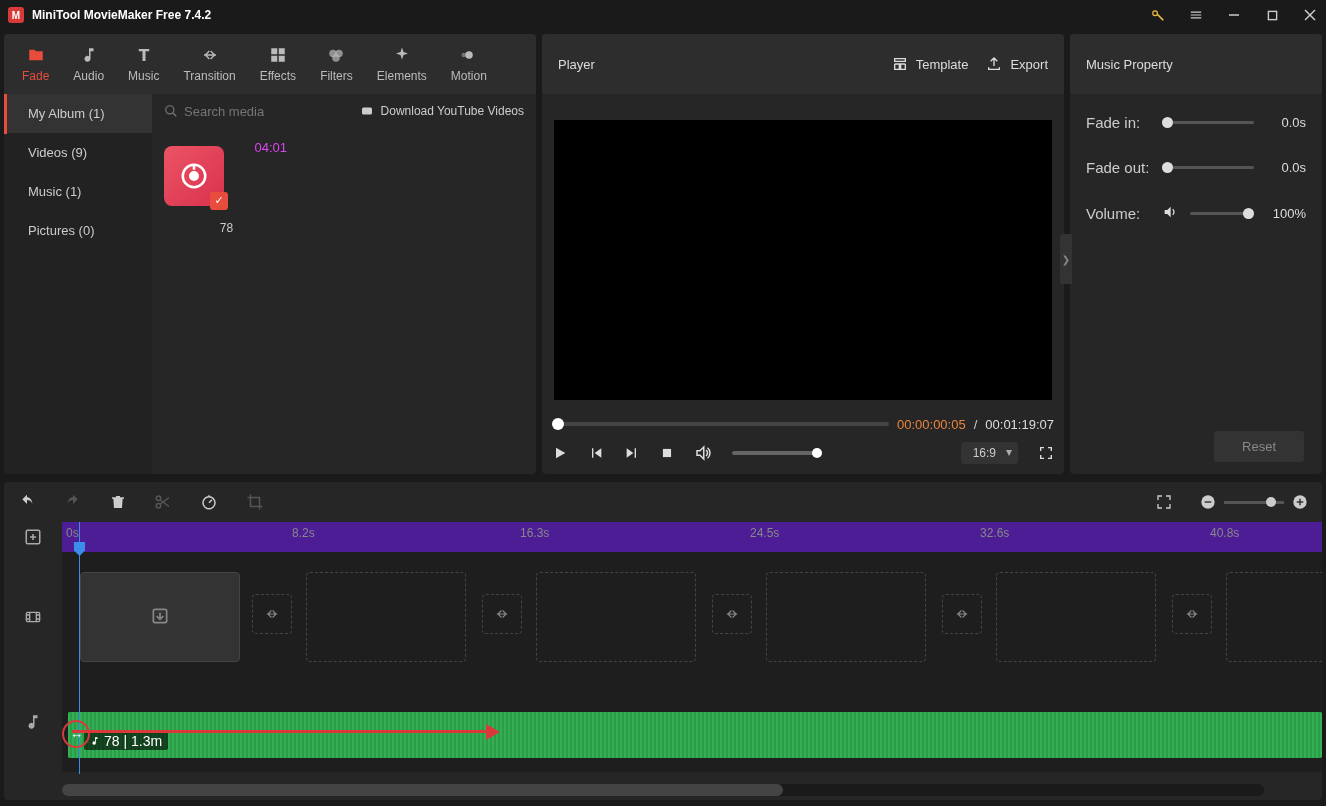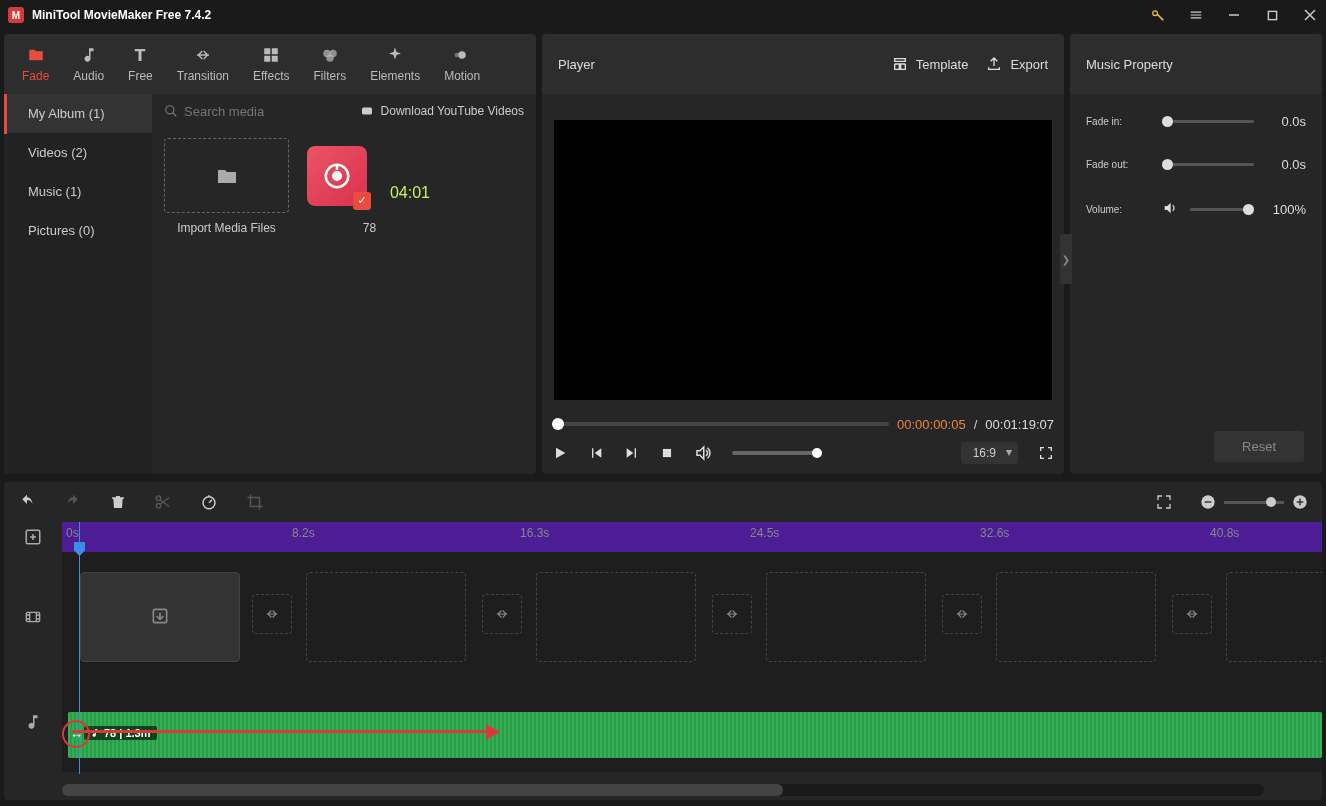--- a/index.html
+++ b/index.html
@@ -37,21 +37,21 @@
 .searchrow .searchbox input { background: transparent; border: none; color: #ccc; font-size: 13px; outline: none; width: 120px; }
 .searchrow .dlyt { display: flex; align-items: center; gap: 6px; color: #ccc; font-size: 12px; cursor: pointer; }
 
 .thumbs { padding: 10px 12px; display: flex; gap: 18px; }
 .thumbunit { width: 125px; display:flex; flex-direction:column; align-items:center; gap:8px;}
 .importbox { width: 125px; height: 75px; border: 1px dashed #666; border-radius: 4px; display:flex; align-items:center; justify-content:center; color:#aaa; cursor:pointer;}
 .audiothumb-wrap { width: 125px; height: 75px; position:relative; display:flex; align-items:center;}
 .audiothumb { width: 60px; height: 60px; background: linear-gradient(135deg,#eb5463,#d9314f); border-radius: 8px; display:flex; align-items:center; justify-content:center; position:relative;}
 .audiothumb svg { color: #fff; }
 .audiothumb .check { position:absolute; bottom:-4px; right:-4px; width:18px; height:18px; background:#e84c3d; border-radius:3px; display:flex; align-items:center; justify-content:center; color:#fff; font-size:11px;}
-.audiothumb-wrap .dur { position:absolute; top:2px; right:2px; color:#bef264; font-size:16px;margin-top:44px;}
+.audiothumb-wrap .dur { position:absolute; top:2px; right:2px; color:#d946ef; font-size:13px;}
 .thumblabel { color:#ccc; font-size:12px; text-align:center;}
 
 
 .player-panel { width: 522px; display:flex; flex-direction:column; }
 .player-head { height: 60px; display:flex; align-items:center; padding: 0 16px; background:#2d2d2d; border-radius:4px 4px 0 0; }
 .player-head .ptitle { flex:1; color:#ddd; font-size:13px; }
 .player-head .pact { display:flex; align-items:center; gap:8px; color:#ddd; font-size:13px; cursor:pointer; margin-left:18px;}
 .player-video { flex:1; display:flex; align-items:center; justify-content:center; padding: 20px 0 6px 0;}
 .player-video .screen { width: 498px; height: 280px; background:#000; }
 .pprogress { padding: 0 10px; display:flex; align-items:center; gap:8px; height: 24px;}
@@ -65,21 +65,21 @@
 .pcontrols .vol-track .vknob { position:absolute; right:0; top:-3px; width:10px; height:10px; background:#fff; border-radius:50%;}
 .pcontrols .spacer { flex:1;}
 .pcontrols .ratio { background:#333; padding:4px 22px 4px 12px; border-radius:3px; font-size:12px; position:relative; cursor:pointer;}
 .pcontrols .ratio::after { content:"▾"; position:absolute; right:6px; top:3px; color:#aaa;}
 
 
 .prop-panel { flex:1; display:flex; flex-direction:column; position:relative;}
 .prop-head { height:60px; display:flex; align-items:center; padding:0 16px; background:#2d2d2d; border-radius:4px 4px 0 0; color:#ddd;}
 .prop-body { padding: 20px 16px; display:flex; flex-direction:column; gap:28px; flex:1;}
 .prop-row { display:flex; align-items:center; gap:10px;}
-.prop-row .plabel { width:66px; color:#ccc; font-size:10px;}
+.prop-row .plabel { width:66px; color:#ccc; font-size:15px;}
 .prop-row .pslider { flex:1; height:3px; background:#555; position:relative; border-radius:2px;}
 .prop-row .pslider .pknob { position:absolute; top:-4px; width:11px; height:11px; background:#ddd; border-radius:50%;}
 .prop-row .pval { width:42px; text-align:right; color:#ddd; font-size:13px;}
 .prop-row .volicon { color:#ddd; margin-right: 2px;}
 .reset-btn { position:absolute; bottom:12px; right:18px; background:#333; color:#888; padding:8px 28px; border-radius:3px; font-size:13px; cursor:pointer;}
 .collapse-handle { position:absolute; left:-10px; top:200px; width:12px; height:50px; background:#333; border-radius:3px 0 0 3px; display:flex; align-items:center; justify-content:center; color:#888; cursor:pointer; font-size:10px;}
 
 
 .timeline { height: 326px; padding: 4px; }
 .tl-panel { background:#262626; border-radius:4px; height:100%; display:flex; flex-direction:column;}
@@ -102,21 +102,21 @@
 .tl-playhead { position:absolute; top:0; bottom:10px; width:1px; background:#3a8de8; left:17px; z-index:5;}
 .tl-playhead::before { content:""; position:absolute; top:20px; left:-5px; width:11px; height:14px; background:#3a8de8; clip-path: polygon(0 0,100% 0,100% 60%,50% 100%,0 60%);}
 .tl-videorow { height:130px; position:relative; background:#1e1e1e;}
 .tl-clipslot { position:absolute; top:20px; height:90px; border:1px dashed #444; border-radius:4px; display:flex; align-items:center; justify-content:center;}
 .tl-clipslot.first { background:#333; border:1px solid #444;}
 .tl-clipslot .dlicon { color:#888;}
 .tl-trans { position:absolute; top:42px; width:40px; height:40px; border:1px dashed #444; border-radius:4px; display:flex; align-items:center; justify-content:center; color:#888;}
 .tl-audiorow { height:90px; position:relative; background:#1e1e1e;}
 .tl-audioclip { position:absolute; left:6px; right:0; top:30px; height:46px; background:#2d9c4a; border-radius:2px; overflow:hidden;}
 .tl-audioclip .wave { position:absolute; inset:0; background: repeating-linear-gradient(90deg, #37b858 0 2px, #2d9c4a 2px 4px); opacity:0.7;}
-.tl-audioclip .aclabel { position:absolute; left:16px; top:14px; background:rgba(0,0,0,0.6); color:#fff; font-size:11px; padding:1px 6px; border-radius:2px; display:flex; align-items:center; gap:4px;font-weight:bold;}
+.tl-audioclip .aclabel { position:absolute; left:16px; top:20px; background:rgba(0,0,0,0.6); color:#fff; font-size:14px; padding:1px 6px; border-radius:2px; display:flex; align-items:center; gap:4px;}
 .tl-arrow { position:absolute; left:10px; top:48px; width:420px; height:3px; background:#d83a3a; z-index:6;}
 .tl-arrow::after { content:""; position:absolute; right:-8px; top:-6px; border-left:14px solid #d83a3a; border-top:8px solid transparent; border-bottom:8px solid transparent;}
 .tl-trimcircle { position:absolute; left:0px; top:38px; width:28px; height:28px; border:2px solid #d83a3a; border-radius:50%; z-index:7;}
 .tl-trimhandle { position:absolute; left:8px; top:44px; color:#fff; font-size:13px; z-index:8; font-weight:bold;}
 .tl-scroll { height:12px; margin:0 58px 4px 58px; background:#1a1a1a; border-radius:6px; position:relative;}
 .tl-scroll .thumb { position:absolute; left:0; width:60%; height:100%; background:#444; border-radius:6px;}
 </style>
 </head>
 <body>
 
@@ -172,21 +172,21 @@
             </svg>
           </span>
         <span>Audio</span>
       </div>
       <div class="tabitem">
         <span class="tabicon">
             <svg width="18" height="18" viewBox="0 0 24 24" fill="currentColor">
               <path d="M5 4h14v3h-5v13h-4V7H5z"></path>
             </svg>
           </span>
-        <span>Free</span>
+        <span>Music</span>
       </div>
       <div class="tabitem">
         <span class="tabicon">
             <svg width="20" height="16" viewBox="0 0 24 24" fill="none" stroke="currentColor" stroke-width="2">
               <path d="M3 12h14M13 6l6 6-6 6M21 12H7M11 18l-6-6 6-6"></path>
             </svg>
           </span>
         <span>Transition</span>
       </div>
       <div class="tabitem">
@@ -225,49 +225,41 @@
               <circle cx="5" cy="12" r="3" opacity="0.5"></circle>
             </svg>
           </span>
         <span>Motion</span>
       </div>
     </div>
     <div class="sidebar-border"></div>
     <div class="media-body">
       <div class="sidebar">
         <div class="sideitem active">My Album (1)</div>
-        <div class="sideitem">Videos (2)</div>
+        <div class="sideitem">Videos (9)</div>
         <div class="sideitem">Music (1)</div>
         <div class="sideitem">Pictures (0)</div>
       </div>
       <div class="mediacontent">
         <div class="searchrow">
           <div class="searchbox">
             <svg width="14" height="14" viewBox="0 0 24 24" fill="none" stroke="currentColor" stroke-width="2">
                 <circle cx="10" cy="10" r="7"></circle>
                 <line x1="21" y1="21" x2="15" y2="15"></line>
               </svg>
             <input placeholder="Search media" style="">
           </div>
           <div class="dlyt">
             <svg width="16" height="12" viewBox="0 0 24 24" fill="currentColor">
                 <rect x="2" y="5" width="20" height="14" rx="3"></rect>
               </svg>
             <span>Download YouTube Videos</span>
           </div>
         </div>
         <div class="thumbs">
-          <div class="thumbunit">
-            <div class="importbox">
-              <svg width="24" height="24" viewBox="0 0 24 24" fill="currentColor">
-                  <path d="M3 6h7l2 2h9v11H3z"></path>
-                </svg>
-            </div>
-            <div class="thumblabel">Import Media Files</div>
-          </div>
           <div class="thumbunit">
             <div class="audiothumb-wrap">
               <div class="audiothumb">
                 <svg width="30" height="30" viewBox="0 0 24 24" fill="none" stroke="currentColor" stroke-width="2">
                     <circle cx="12" cy="12" r="9"></circle>
                     <circle cx="12" cy="12" r="3" fill="currentColor"></circle>
                     <path d="M12 3v4"></path>
                   </svg>
                 <div class="check">✓</div>
               </div>

